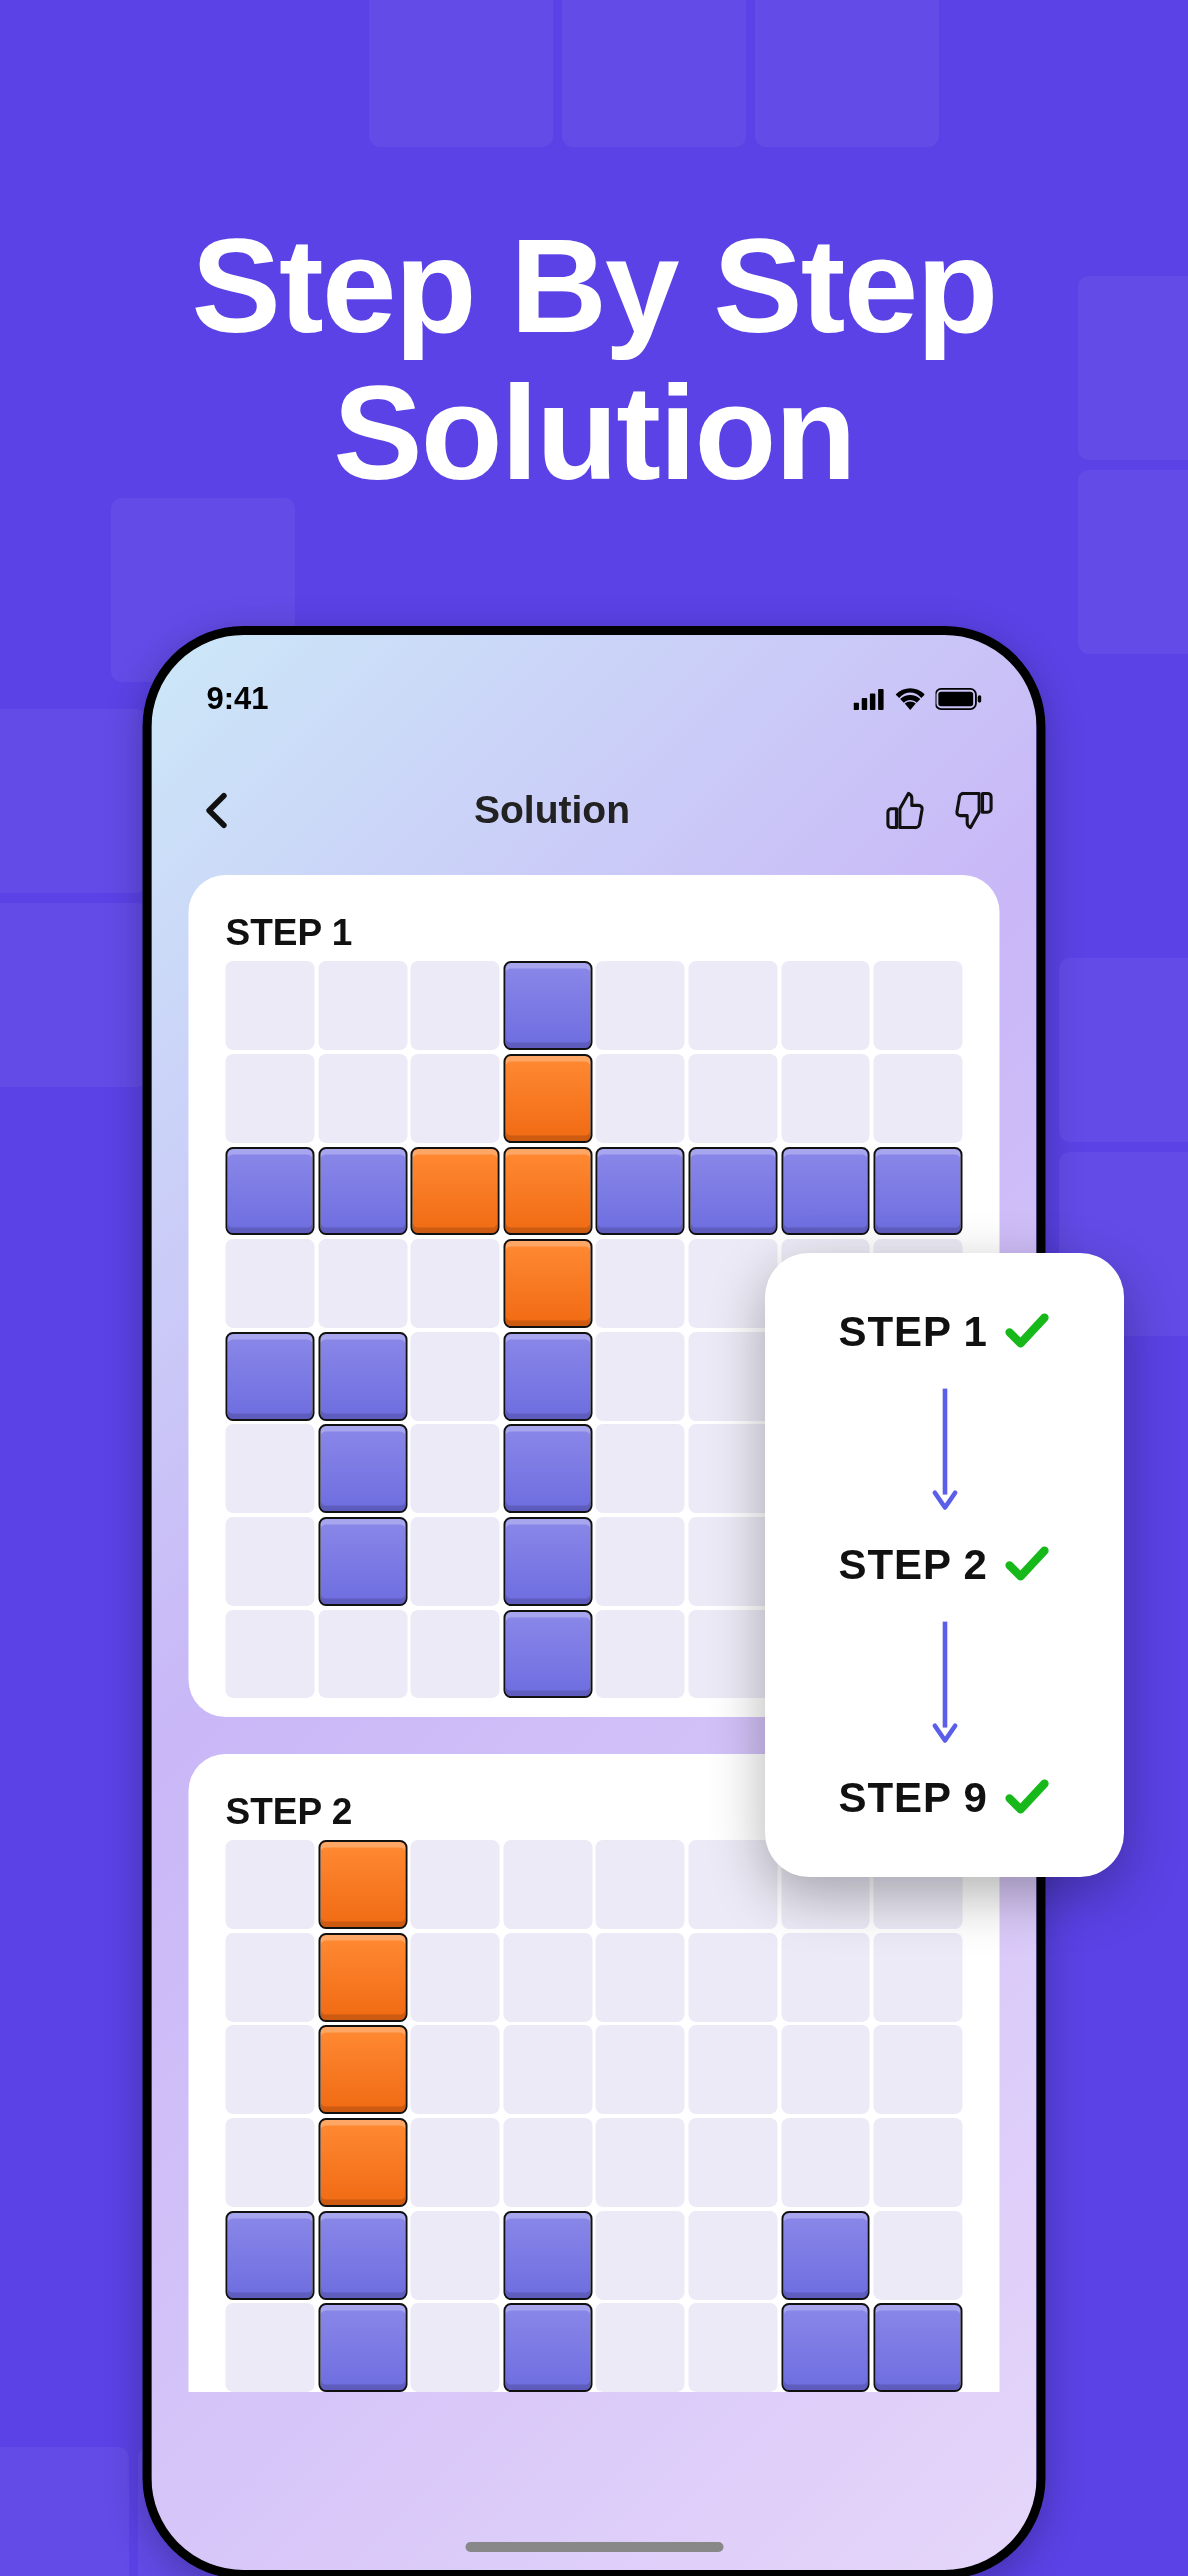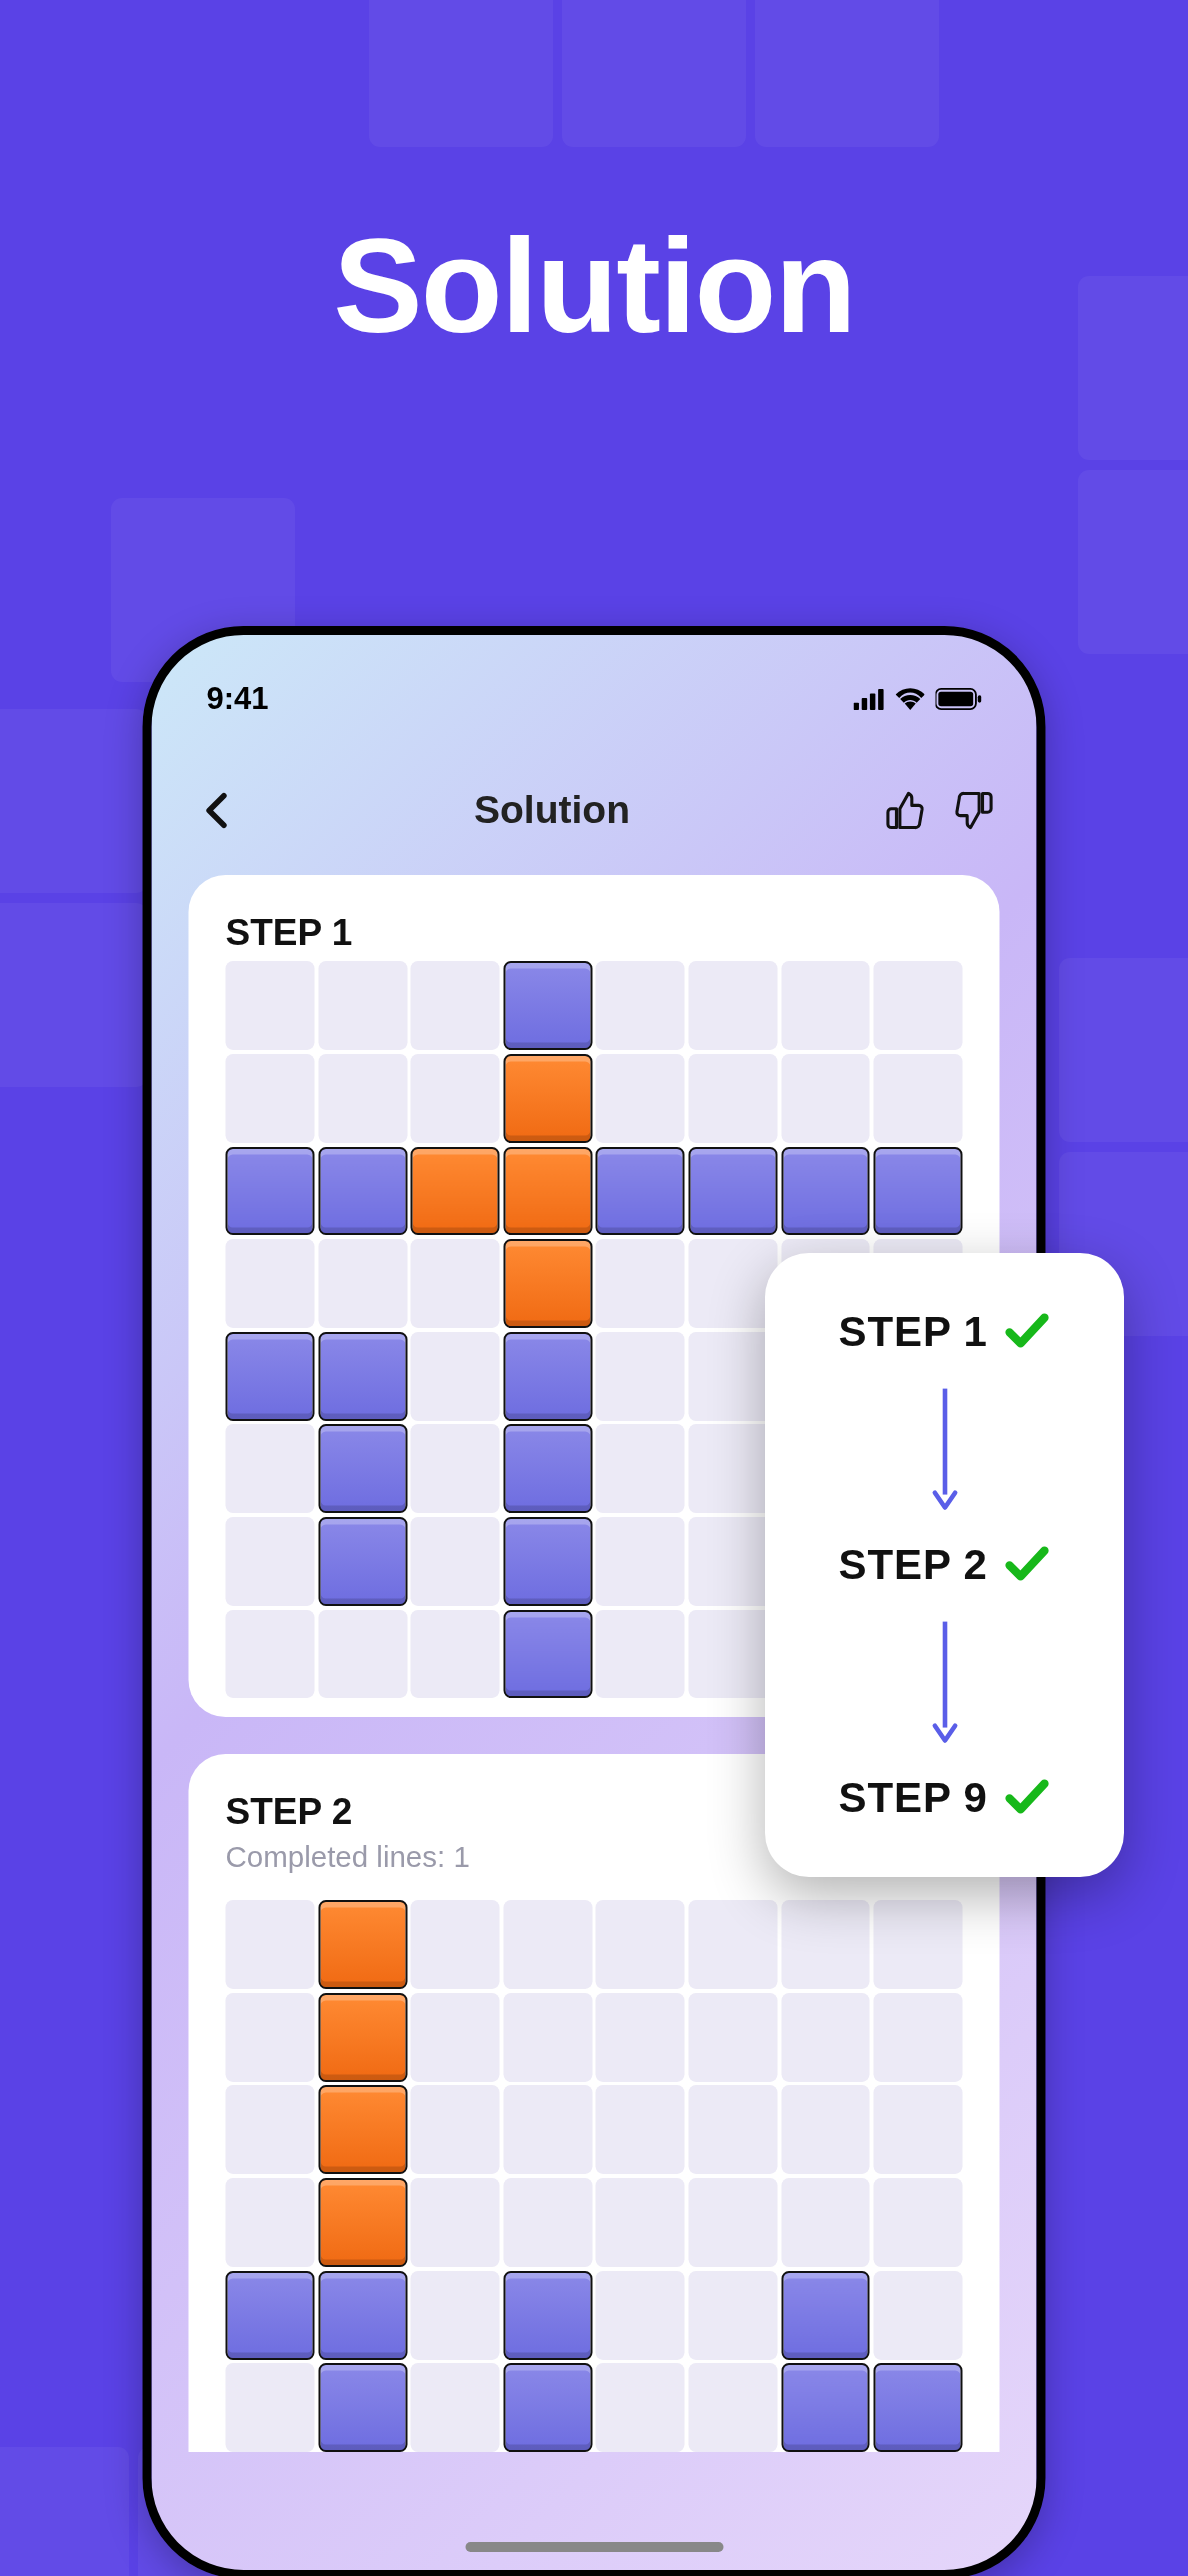--- a/index.html
+++ b/index.html
@@ -192,20 +192,21 @@
 <div class="bg-tile" style="top:709px; left:-37px; width:184px; height:184px;"></div>
 <div class="bg-tile" style="top:903px; left:-37px; width:184px; height:184px;"></div>
 <div class="bg-tile" style="top:276px; right:-74px; width:184px; height:184px;"></div>
 <div class="bg-tile" style="top:470px; right:-74px; width:184px; height:184px;"></div>
 <div class="bg-tile" style="top:958px; right:-55px; width:184px; height:184px;"></div>
 <div class="bg-tile" style="top:1152px; right:-55px; width:184px; height:184px;"></div>
 <div class="bg-tile" style="bottom:-55px; left:-55px; width:184px; height:184px;"></div>
 <div class="bg-tile" style="bottom:-55px; left:138px; width:184px; height:184px;"></div>
 
 <div class="hero-title">
+  <div>Step By Step</div>
   <div>Solution</div>
 </div>
 
 <div class="phone">
 
   <div class="status-bar">
     <span>9:41</span>
     <div class="status-right">
       <span>
         <svg width="31" height="22" viewBox="0 0 34 24">
@@ -320,21 +321,20 @@
           <div class="cell blue"></div>
           <div class="cell empty"></div>
           <div class="cell empty"></div>
           <div class="cell empty"></div>
           <div class="cell empty"></div>
         </div>
     </div>
 
     <div class="step-card cut">
       <div class="step-title">STEP 2</div>
-      <div class="step-sub">Completed lines: 1</div>
       <div class="grid" id="grid-1" style="grid-template-columns: repeat(8, 1fr);">
           <div class="cell empty"></div>
           <div class="cell orange"></div>
           <div class="cell empty"></div>
           <div class="cell empty"></div>
           <div class="cell empty"></div>
           <div class="cell empty"></div>
           <div class="cell empty"></div>
           <div class="cell empty"></div>
           <div class="cell empty"></div>

